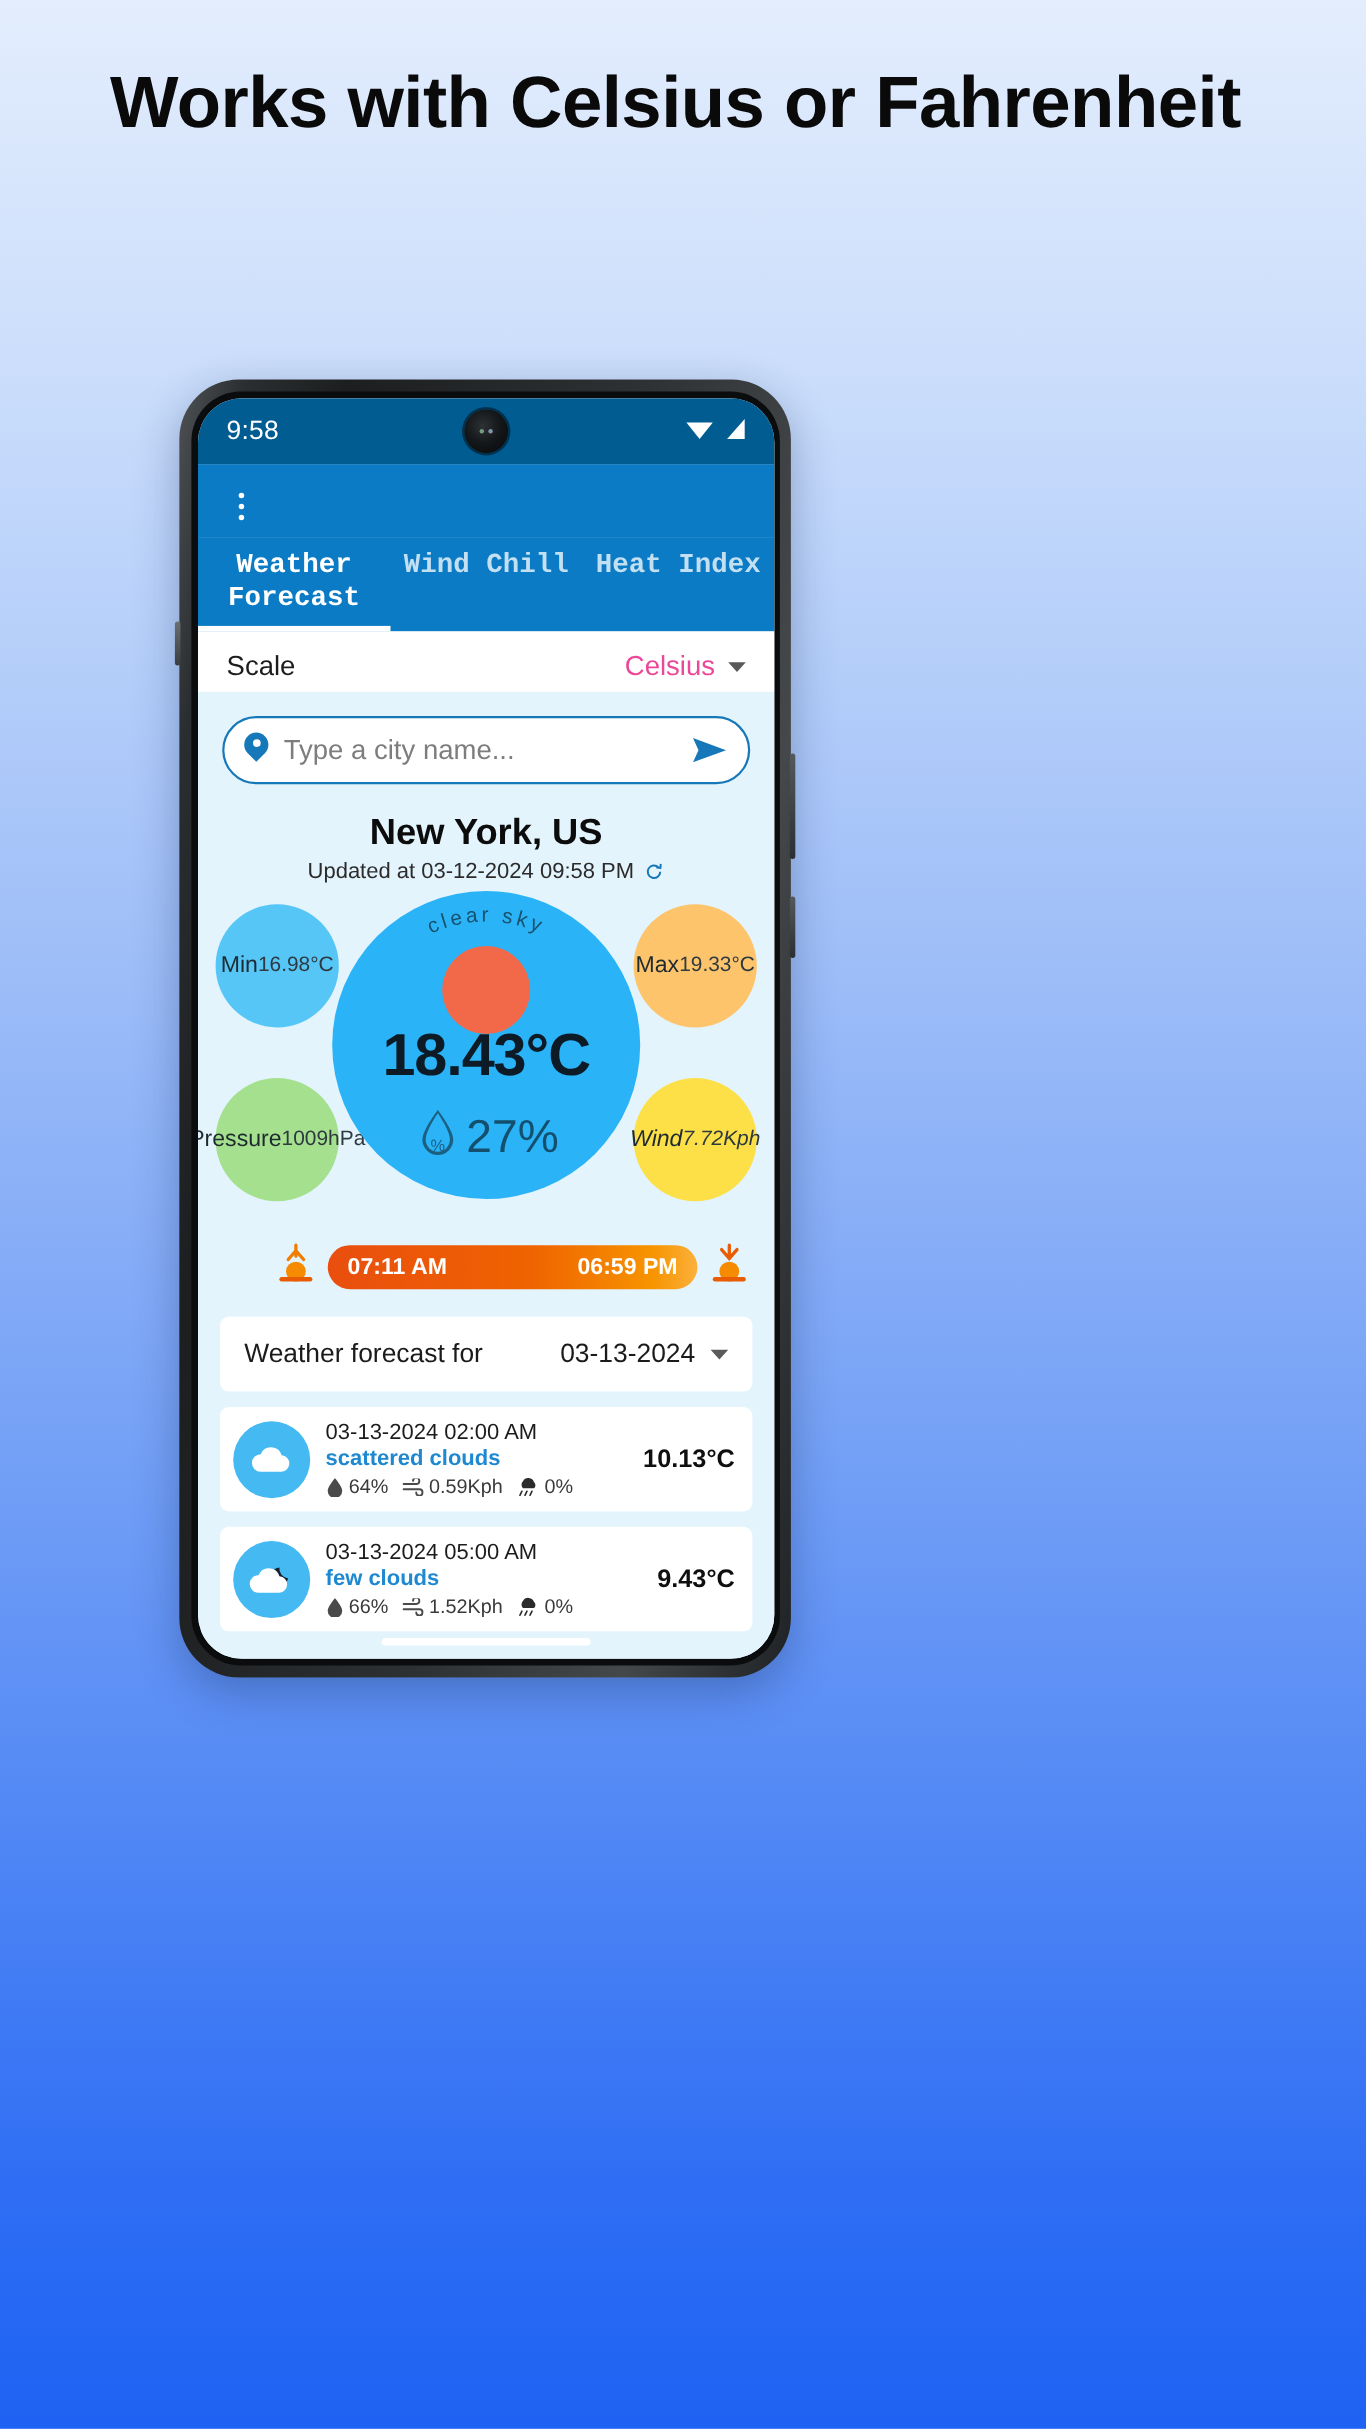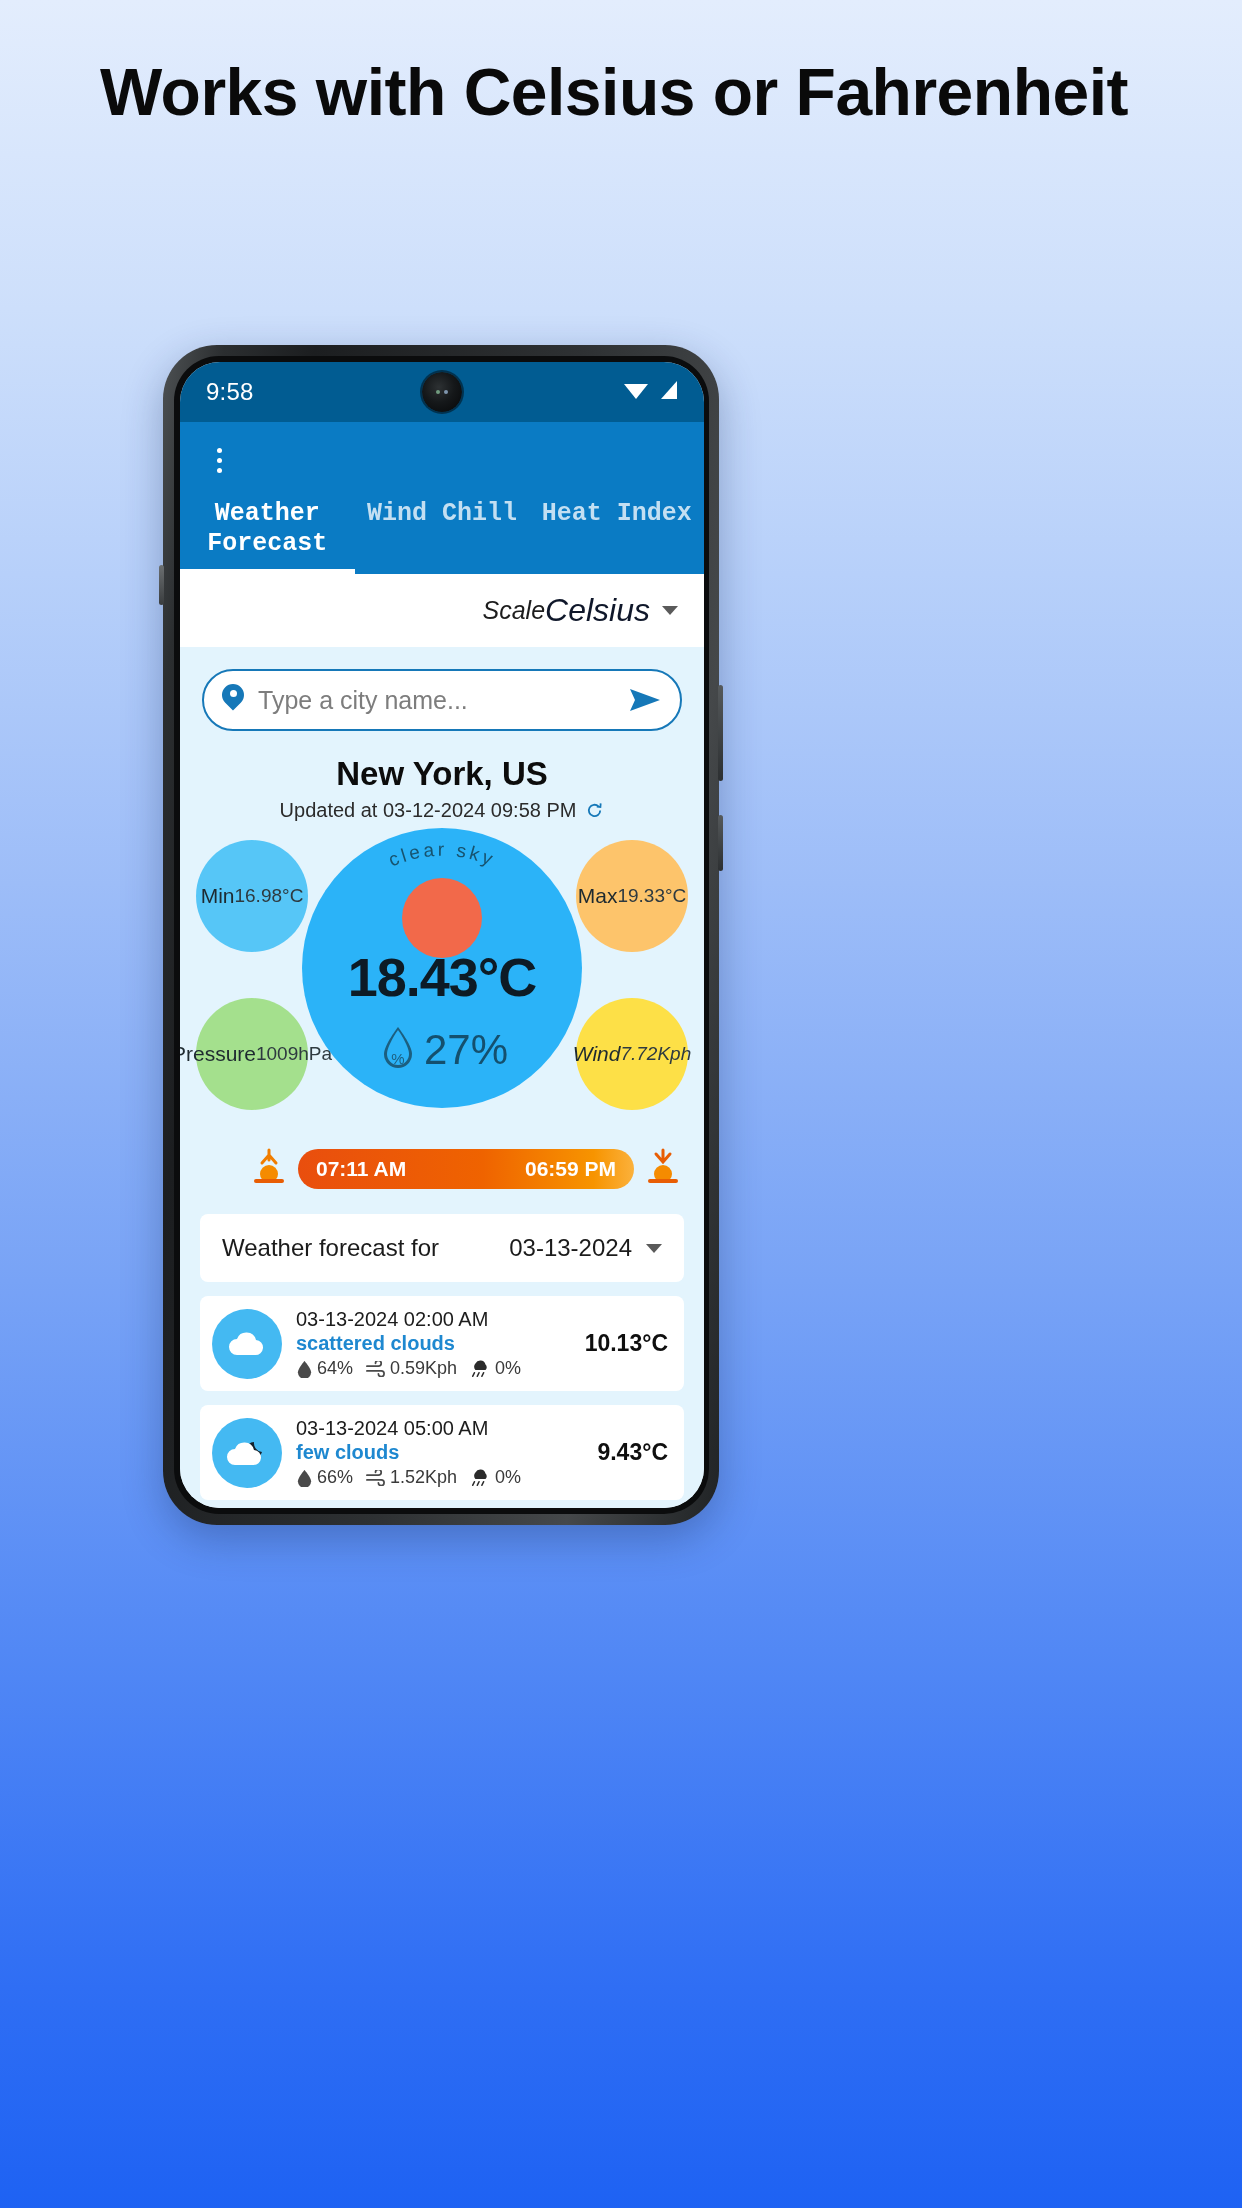--- a/index.html
+++ b/index.html
@@ -88,25 +88,25 @@
     flex:1; text-align:center; color:#c3dff2; font-size:25px; font-weight:bold;
     padding:10px 4px 16px; line-height:1.18; position:relative;font-family:Liberation Mono, monospace;
   }
   .tab.active { color:#ffffff; }
   .tab.active::after {
     content:""; position:absolute; left:0; right:0; bottom:0; height:5px; background:#ffffff;
   }
 
   
   .scale-row {
-    background:#ffffff; display:flex; align-items:center; justify-content:flex-end;
-    padding:18px 26px 18px 26px; flex:none;font-style:italic;
+    background:#ffffff; display:flex; align-items:center; justify-content:space-between;
+    padding:18px 26px 8px 26px; flex:none;
   }
   .scale-label { font-size:25px; color:#1d1d1d; }
-  .scale-value { display:flex; align-items:center; gap:12px; font-size:32px; color:#0f172a; }
+  .scale-value { display:flex; align-items:center; gap:12px; font-size:25px; color:#ec4899; }
   .caret { width:0;height:0;border-left:8px solid transparent;border-right:8px solid transparent;border-top:9px solid #5a5a5a; }
 
   
   .content { flex:1; background:#e3f4fd; overflow:hidden; position:relative; }
 
   
   .searchwrap { padding:22px 22px 0; }
   .searchbox {
     height:62px; border:2px solid #1678b8; border-radius:34px; background:#fff;
     display:flex; align-items:center; padding:0 18px 0 16px; gap:12px;

